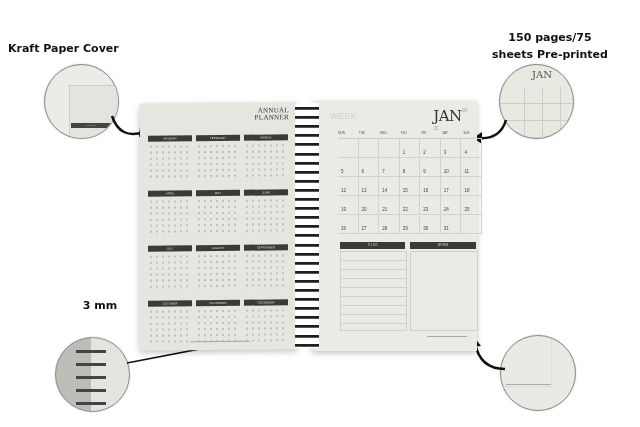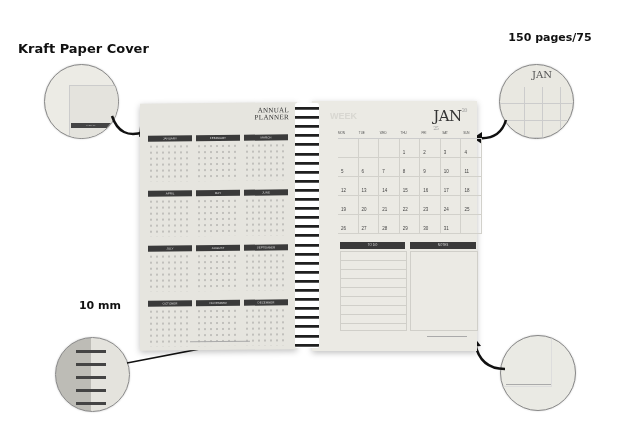--- a/index.html
+++ b/index.html
@@ -26,26 +26,27 @@
   .notes-head{left:98px;width:66px;}
   .todo-lines{position:absolute;left:28px;top:150px;width:65px;height:78px;border:1px solid #d0cfc9;background:repeating-linear-gradient(#ebeae4 0 8px,#d0cfc9 8px 9px);}
   .notes-box{position:absolute;left:98px;top:150px;width:66px;height:78px;border:1px solid #d0cfc9;}
   .rp-foot{position:absolute;right:10px;bottom:14px;width:40px;height:1px;background:#aaa;}
   .spiral{position:absolute;left:295px;top:103px;width:24px;height:245px;background:repeating-linear-gradient(#fff 0 4px,#1f1f1f 4px 6px,#555 6px 7px,#fff 7px 9.1px);border-radius:2px;}
   .arrow{position:absolute;}
 </style>
 </head>
 <body>
 
-<div class="label" style="left:18px;top:40px;font-size:13px;text-align:center;">Kraft Paper Cover</div>
+<div class="label" style="left:8px;top:40px;font-size:11px;text-align:center;">Kraft Paper Cover</div>
 <div class="label" style="left:470px;top:29px;width:160px;">
   <div>150 pages/75</div>
+  <div>sheets Pre-printed</div>
 </div>
 <div class="label" style="left:50px;top:297px;width:100px;">
-  <div>10 mm</div>
+  <div>3 mm</div>
 </div>
 <div class="label" style="left:480px;top:296px;width:150px;">
 </div>
 
 <div class="bubble" style="left:44px;top:64px;width:73px;height:73px;">
   <div style="position:absolute;left:24px;top:20px;width:60px;height:60px;background:#e4e3dd;border-top:1px solid #ccc;border-left:1px solid #ccc;"></div>
   <div style="position:absolute;left:26px;top:58px;width:40px;height:5px;background:#444;color:#ccc;font-size:2px;text-align:center;line-height:5px;">JANUARY</div>
 </div>
 <div class="bubble" style="left:499px;top:64px;width:73px;height:73px;background:#e9e8e1;">
   <div style="position:absolute;left:32px;top:4px;font-family:'DejaVu Serif',serif;font-size:10px;color:#555;">JAN</div>

